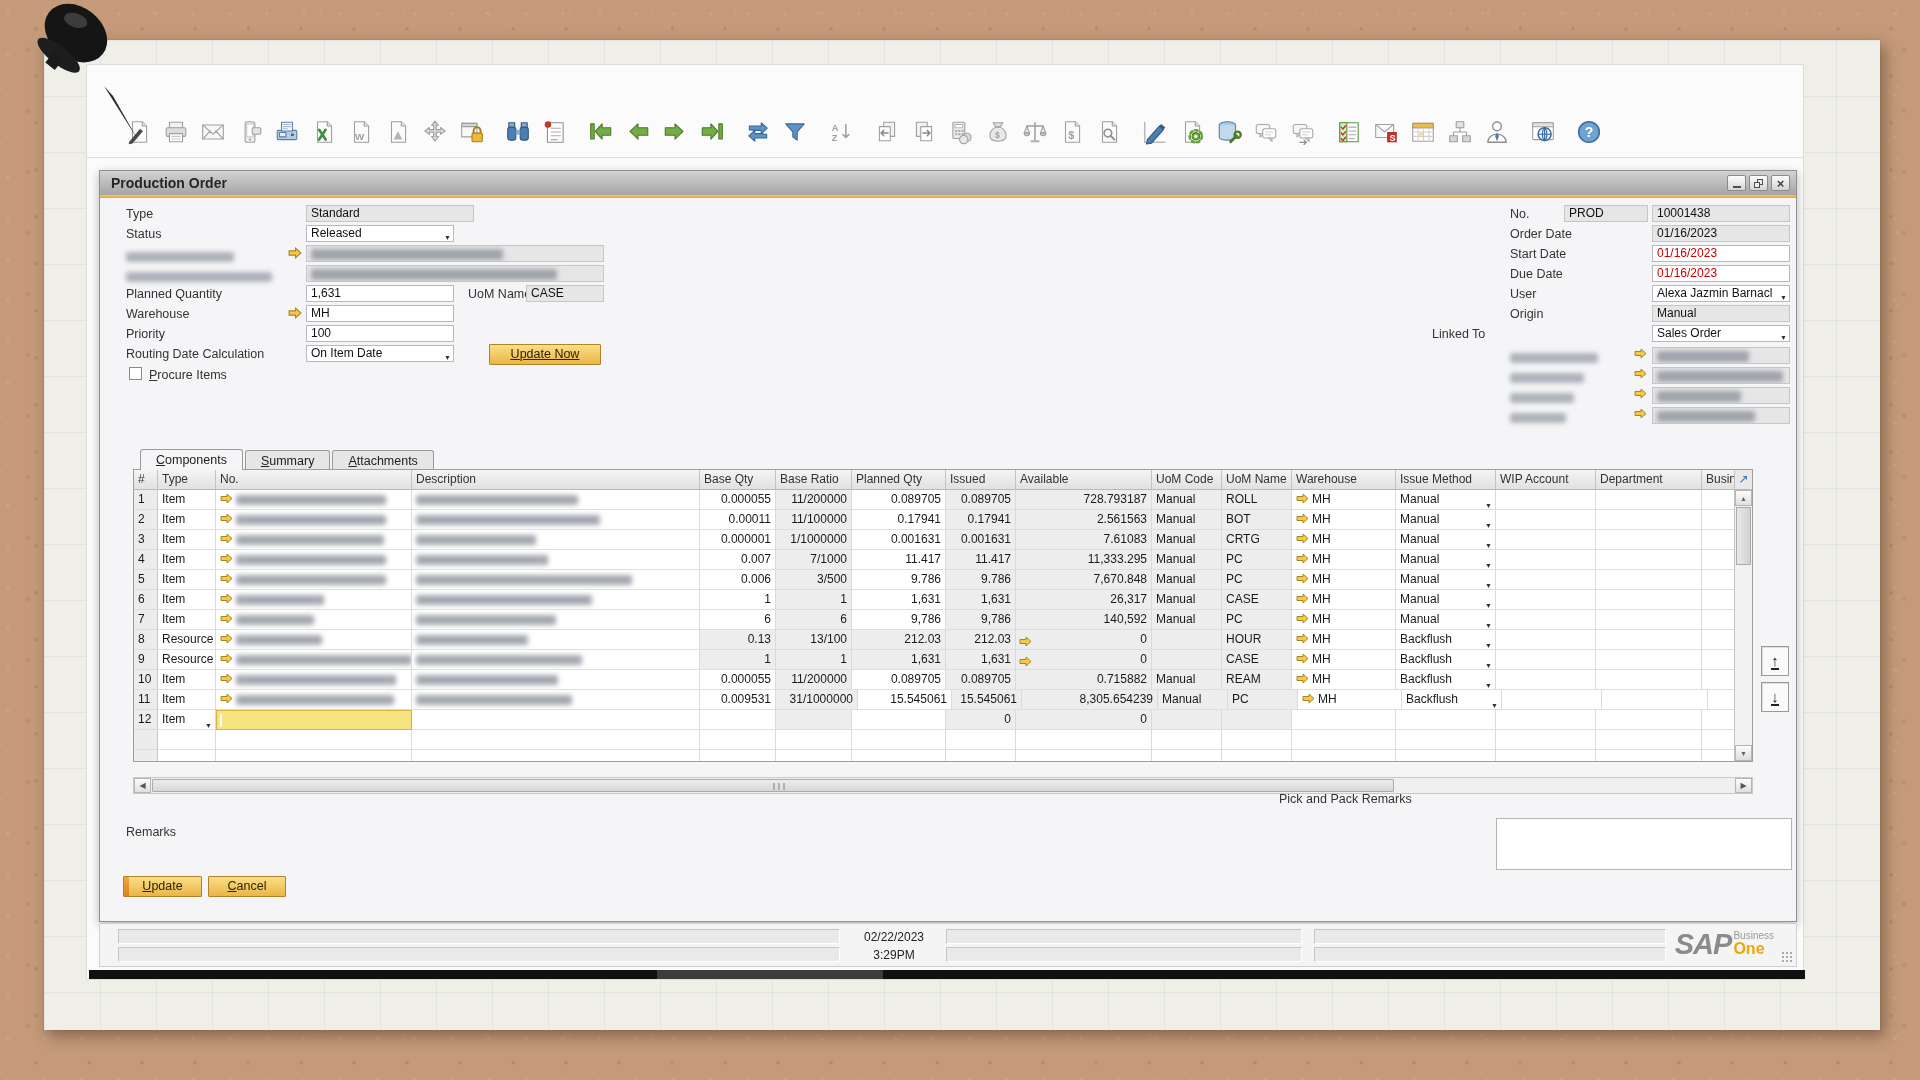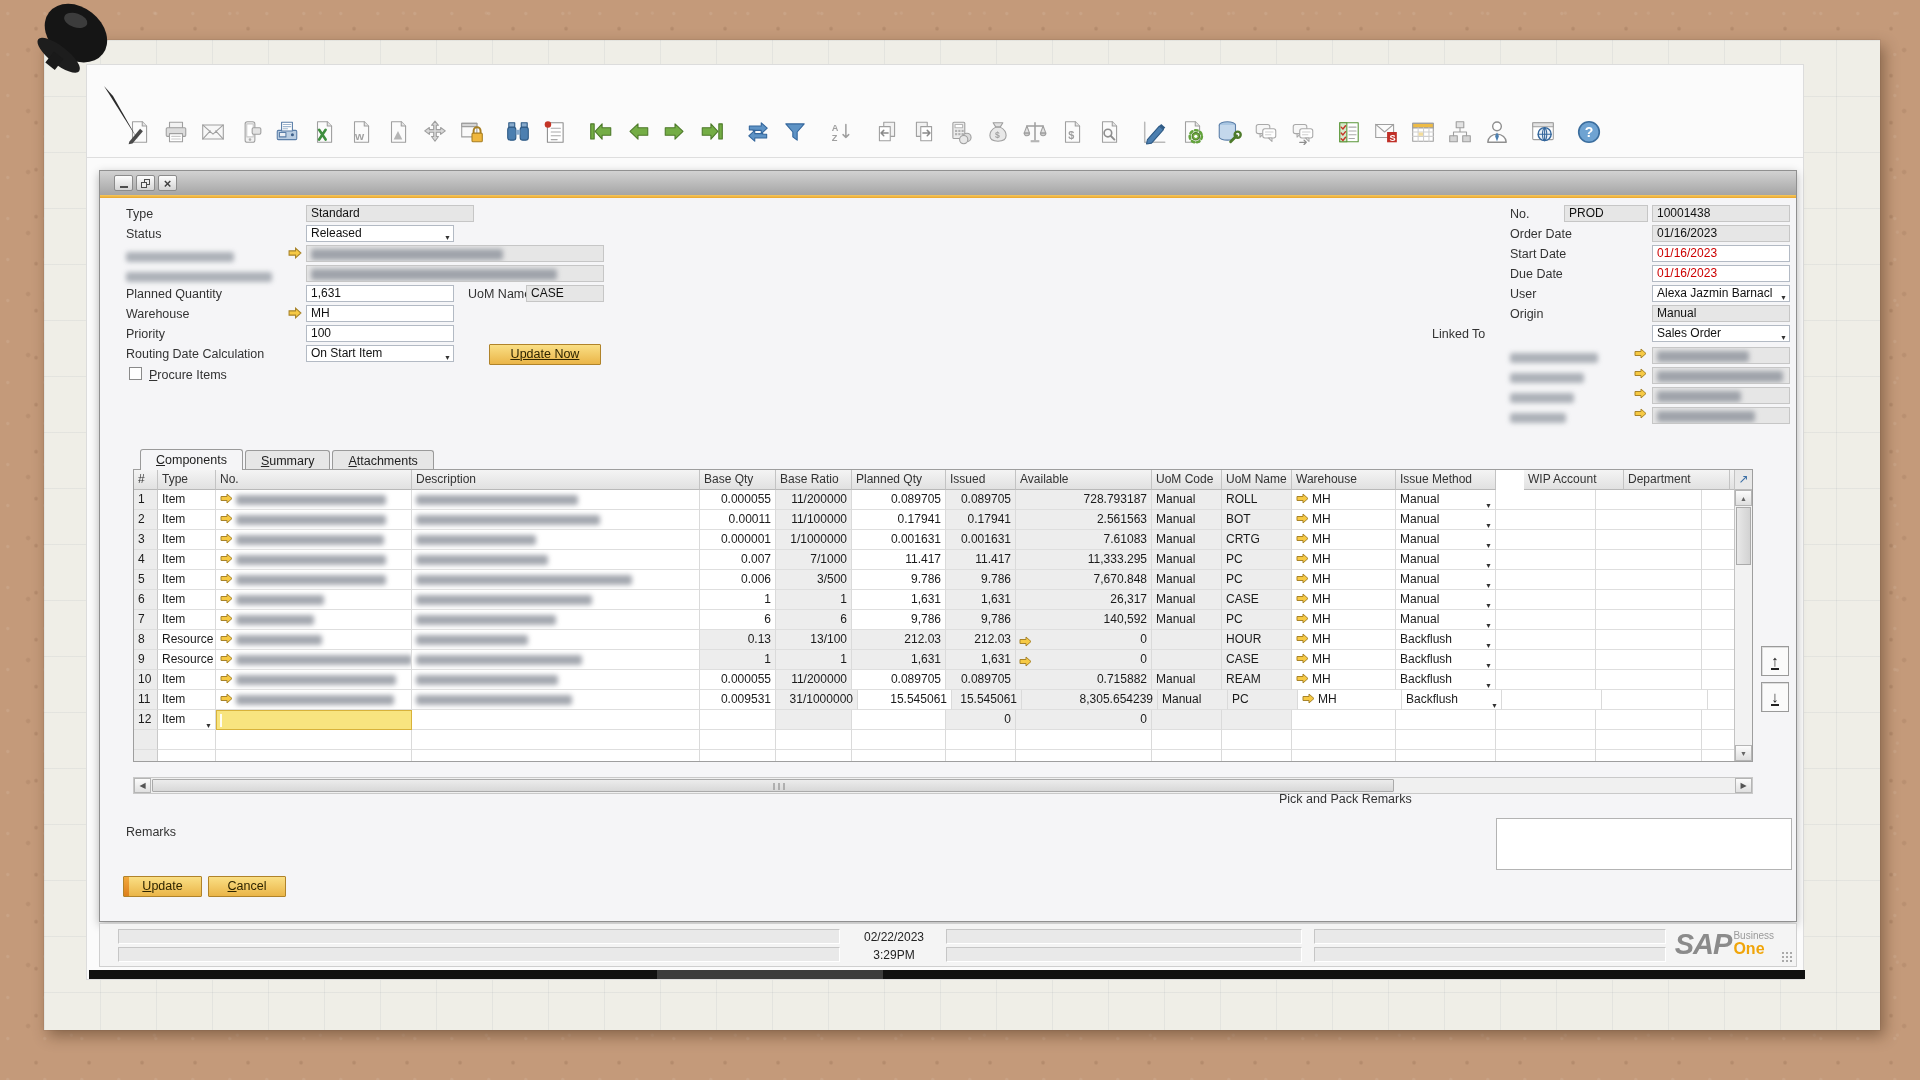--- a/index.html
+++ b/index.html
@@ -413,20 +413,21 @@
         <svg viewBox="0 0 24 24" width="26" height="26" fill="none" stroke-width="1" stroke-linejoin="round" stroke-linecap="round">
           <circle cx="12" cy="12" r="9.5" fill="#6fa3d2" stroke="#3c6e9e" stroke-width="1.5"></circle>
           <text x="12" y="16.5" font-size="13" font-weight="bold" text-anchor="middle" fill="#fff">?</text>
         </svg>
       </div>
     </div>
   <div class="toolbar-divider"></div>
 
   <div class="window">
     <div class="titlebar">
+      <span class="title">Production Order</span>
       <span class="tbtn">
           <span class="min"></span>
         </span>
       <span class="tbtn">
           <span class="res">
             <i></i>
             <i></i>
           </span>
         </span>
       <span class="tbtn">
@@ -458,21 +459,21 @@
     <div class="lbl" style="left:26px;top:135px;">Warehouse</div>
     <svg class="larrw" style="left:188px;top:136px;" viewBox="0 0 13 11">
         <path d="M1 3.5h6V1l5 4.5L7 10V7.5H1z" fill="#f6c944" stroke="#a8842a" stroke-width="1"></path>
       </svg>
     <div class="fld" style="left:206px;top:134px;width:148px;">MH</div>
 
     <div class="lbl" style="left:26px;top:155px;">Priority</div>
     <div class="fld" style="left:206px;top:154px;width:148px;">100</div>
 
     <div class="lbl" style="left:26px;top:175px;">Routing Date Calculation</div>
-    <div class="fld" style="left:206px;top:174px;width:148px;"><span>On Start Item</span><span class="dda">▼</span></div>
+    <div class="fld" style="left:206px;top:174px;width:148px;"><span>On Item Date</span><span class="dda">▼</span></div>
     <div class="btn-gold" style="left:389px;top:173px;width:112px;text-decoration:underline;"><u>U</u>pdate Now</div>
 
     <div class="chk" style="left:29px;top:196px;"></div>
     <div class="lbl" style="left:49px;top:196px;"><u>P</u>rocure Items</div>
 
     <div class="lbl" style="left:1410px;top:35px;">No.</div>
     <div class="fld dis" style="left:1464px;top:34px;width:84px;">PROD</div>
     <div class="fld dis" style="left:1552px;top:34px;width:138px;">10001438</div>
 
     <div class="lbl" style="left:1410px;top:55px;">Order Date</div>
@@ -538,21 +539,21 @@
           <div class="gh" style="width:288px;">Description</div>
           <div class="gh" style="width:76px;">Base Qty</div>
           <div class="gh" style="width:76px;">Base Ratio</div>
           <div class="gh" style="width:94px;">Planned Qty</div>
           <div class="gh" style="width:70px;">Issued</div>
           <div class="gh" style="width:136px;">Available</div>
           <div class="gh" style="width:70px;">UoM Code</div>
           <div class="gh" style="width:70px;">UoM Name</div>
           <div class="gh" style="width:104px;">Warehouse</div>
           <div class="gh" style="width:100px;">Issue Method</div>
-          <div class="gh" style="width:100px;margin-left:28px;">WIP Account</div>
+          <div class="gh" style="width:100px;">WIP Account</div>
           <div class="gh" style="width:106px;">Department</div>
           <div class="gh" style="width:34px;">Busine...</div>
         </div>
       <div id="gbody">
           <div class="grow" style="top:20px;">
             <div class="gc rowhead" style="width:24px;">1</div>
             <div class="gc" style="width:58px;">Item</div>
             <div class="gc" style="width:196px;"><span class="aicon"><svg width="13" height="11" viewBox="0 0 13 11">
                   <path d="M1 3.5h6V1l5 4.5L7 10V7.5H1z" fill="#f6c944" stroke="#a8842a" stroke-width="1"></path>
                 </svg></span><span class="rx" style="width:150px;height:10px;"></span></div>

